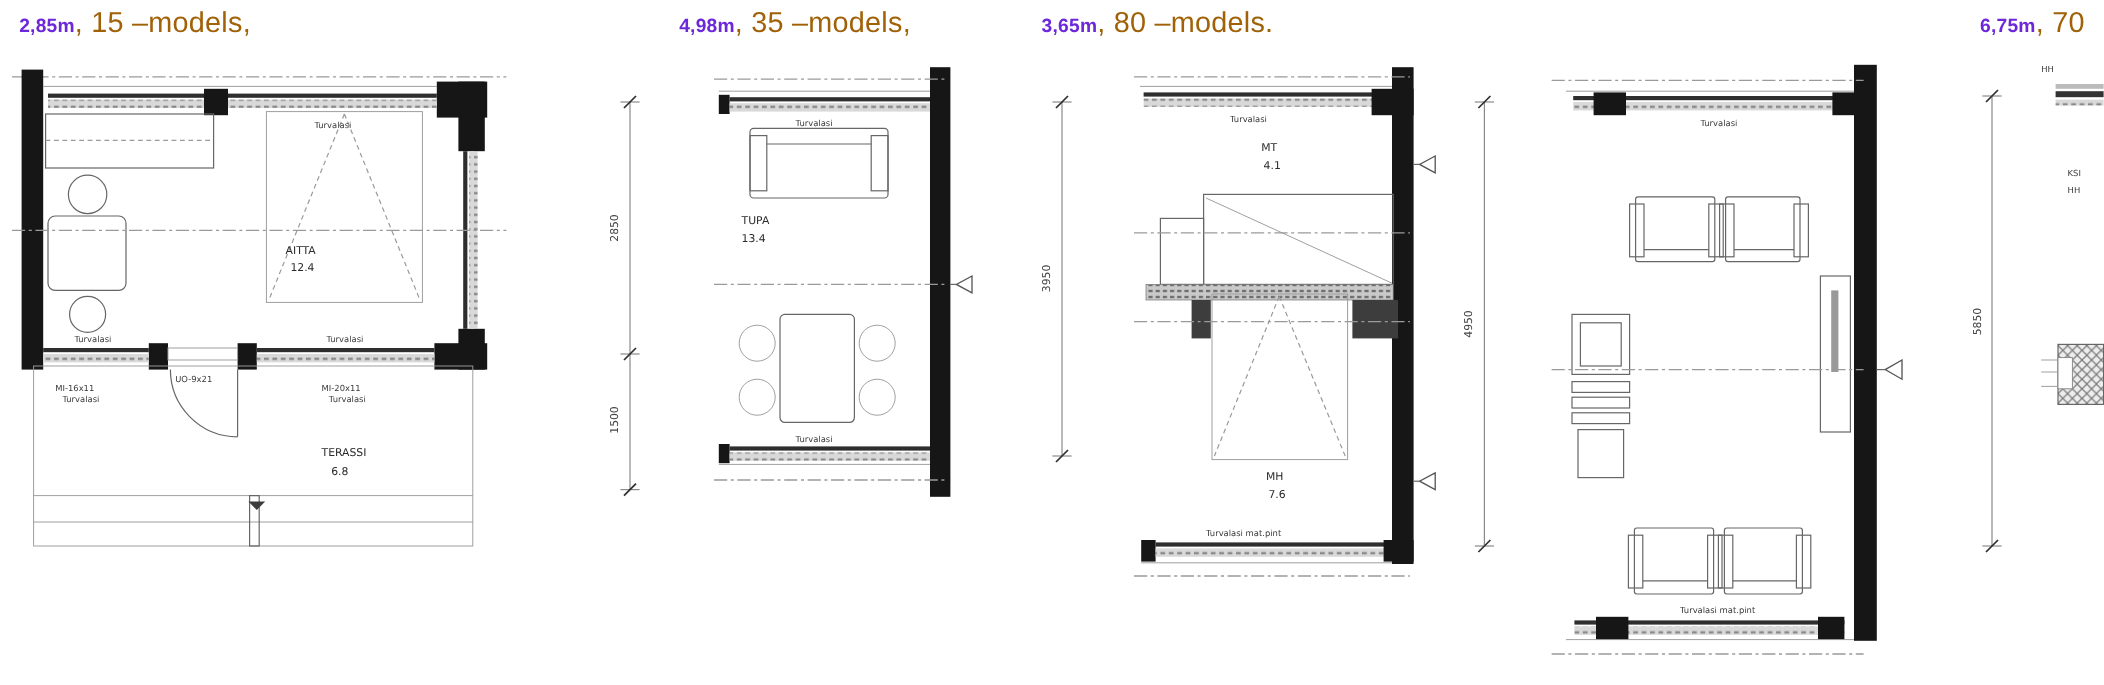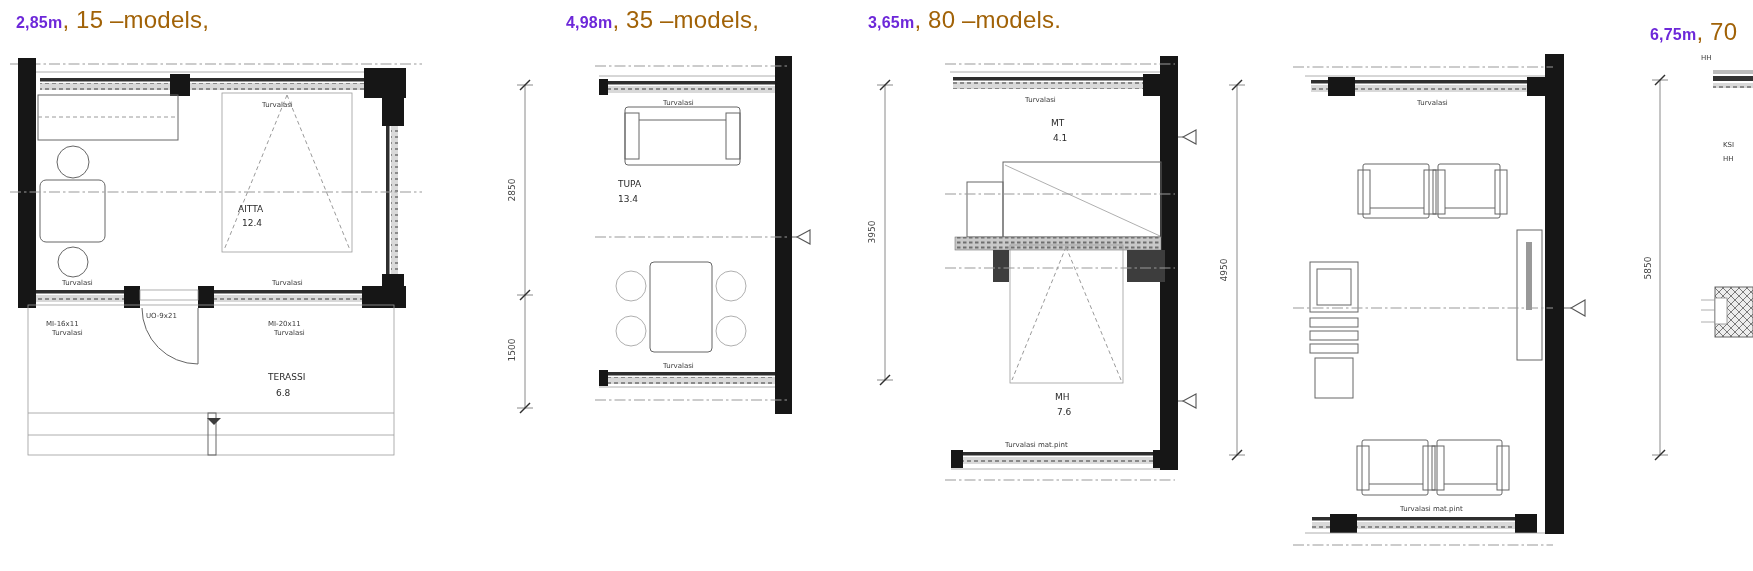--- a/index.html
+++ b/index.html
@@ -47,21 +47,21 @@
 
   <div class="title" style="left:16px;top:6px">
     <span class="t-bold">2,85m</span><span class="t-rest">, 15 –models,</span>
   </div>
   <div class="title" style="left:566px;top:6px">
     <span class="t-bold">4,98m</span><span class="t-rest">, 35 –models,</span>
   </div>
   <div class="title" style="left:868px;top:6px">
     <span class="t-bold">3,65m</span><span class="t-rest">, 80 –models.</span>
   </div>
-  <div class="title" style="left:1650px;top:18px">
+  <div class="title" style="left:1650px;top:6px">
     <span class="t-bold">6,75m</span><span class="t-rest">, 70</span>
   </div>
 
   <svg class="panel" style="left:10px;top:50px" width="430" height="420" viewBox="0 0 430 420">
     <line class="cl" x1="0" y1="14" x2="412" y2="14"></line>
     <g>
       <rect class="w" x="8" y="8" width="18" height="250"></rect>
       <rect class="w" x="160" y="24" width="20" height="22"></rect>
       <rect class="w" x="354" y="18" width="42" height="30"></rect>
       <rect class="w" x="372" y="18" width="22" height="58"></rect>

